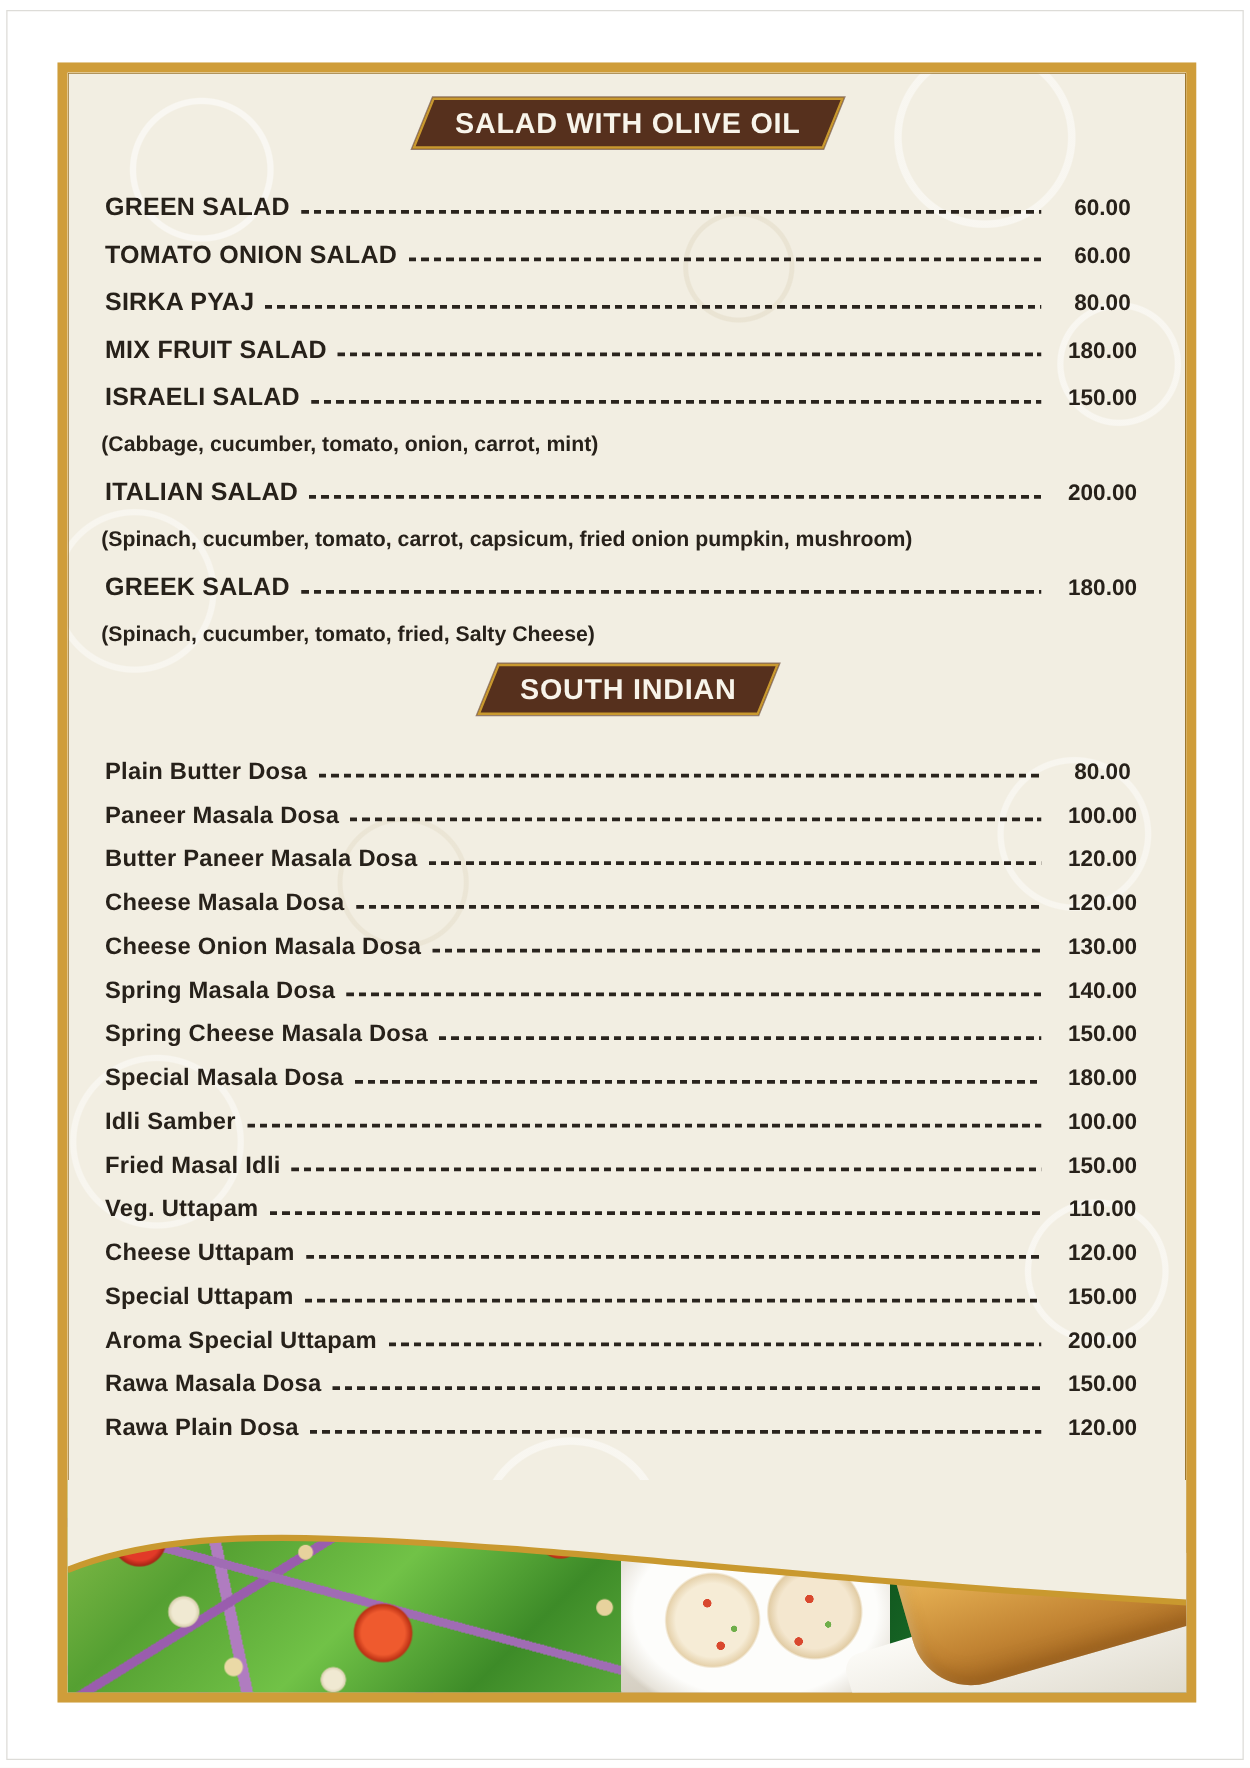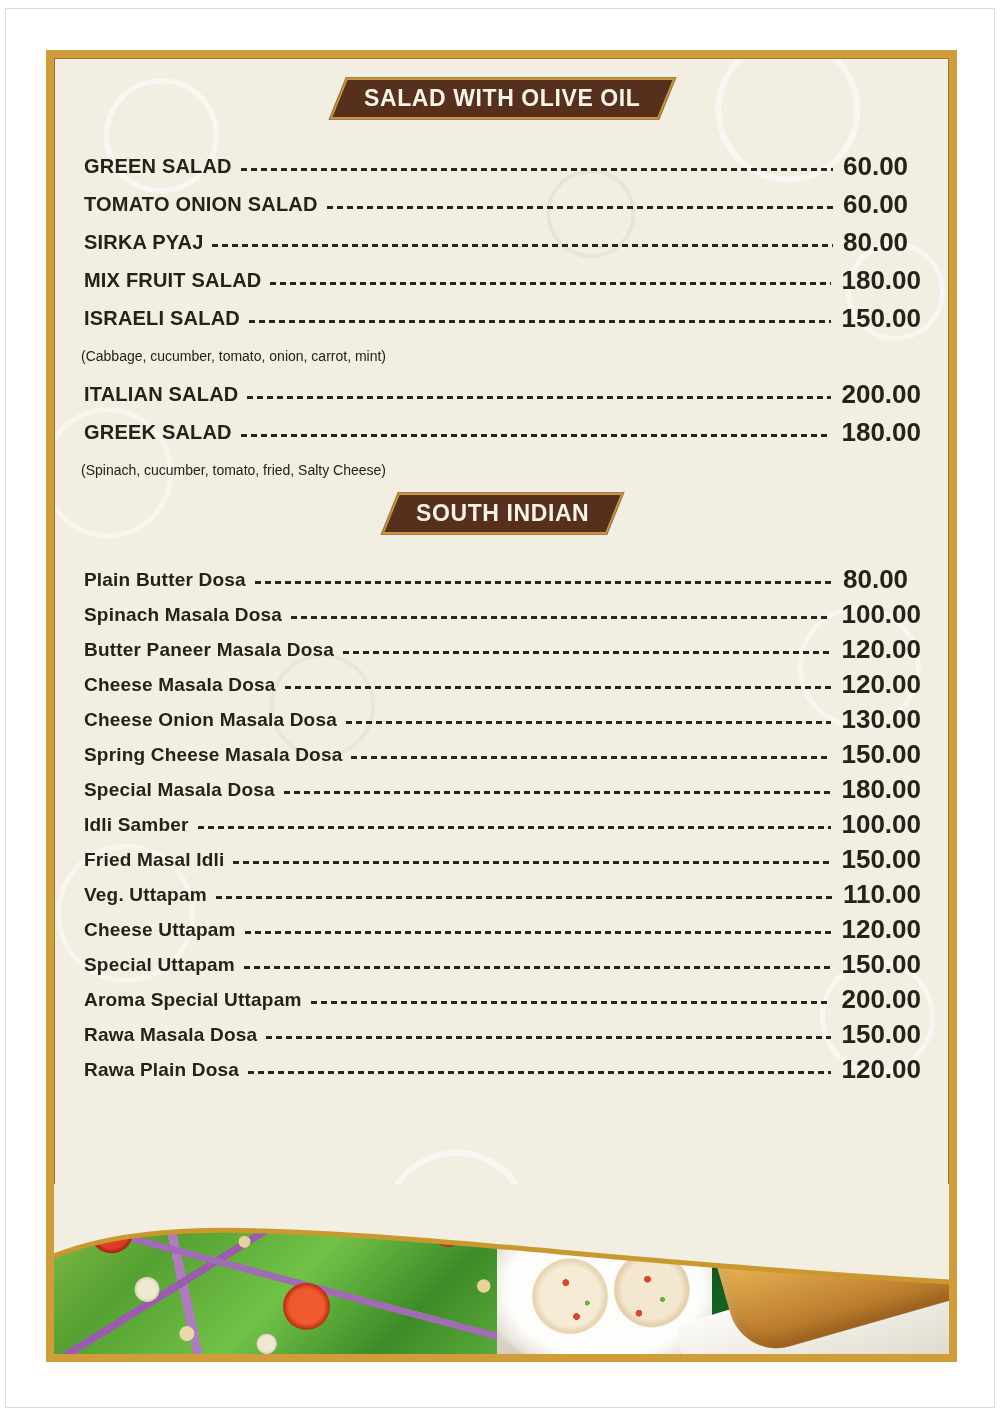--- a/index.html
+++ b/index.html
@@ -50,25 +50,25 @@
   }
   .list .name{font-size:20px;white-space:nowrap;letter-spacing:.2px;}
   .list.s2 .row{height:35px;}
   .list.s2 .name{font-size:19px;}
   .list .leader{
     flex:1 1 auto;height:3px;transform:translateY(3px);
     margin:0 10px 0 9px;
     background:repeating-linear-gradient(90deg,#2a241e 0 6px,transparent 6px 10px);
   }
   .list .price{
-    flex:0 0 78px;text-align:left;font-size:26px;white-space:nowrap;
+    flex:0 0 78px;text-align:center;font-size:18px;white-space:nowrap;
   }
   .list .desc{
     display:flex;align-items:center;height:38px;
-    font-size:14px;font-weight:normal;color:#27211a;margin-left:-3px;
+    font-size:17px;font-weight:bold;color:#27211a;margin-left:-3px;
     white-space:nowrap;
   }
   .photo-strip{
     position:absolute;left:0;right:0;bottom:0;height:170px;z-index:1;
     display:flex;overflow:hidden;
   }
   .photo{position:relative;height:100%;}
   .photo.salad{
     flex:0 0 49.5%;
     background-image:
@@ -160,56 +160,62 @@
             <span class="name">ISRAELI SALAD</span>
             <span class="leader"></span>
             <span class="price">150.00</span>
           </div>
           <div class="desc">(Cabbage, cucumber, tomato, onion, carrot, mint)</div>
           <div class="row">
             <span class="name">ITALIAN SALAD</span>
             <span class="leader"></span>
             <span class="price">200.00</span>
           </div>
+          <div class="desc">(Spinach, cucumber, tomato, carrot, capsicum, fried onion pumpkin, mushroom)</div>
           <div class="row">
             <span class="name">GREEK SALAD</span>
             <span class="leader"></span>
             <span class="price">180.00</span>
           </div>
           <div class="desc">(Spinach, cucumber, tomato, fried, Salty Cheese)</div>
         </div>
 
       <div class="banner second">
         <span class="banner-text">SOUTH INDIAN</span>
       </div>
       <div class="list s2">
           <div class="row">
             <span class="name">Plain Butter Dosa</span>
             <span class="leader"></span>
             <span class="price">80.00</span>
           </div>
           <div class="row">
-            <span class="name">Spinach Masala Dosa</span>
+            <span class="name">Paneer Masala Dosa</span>
             <span class="leader"></span>
             <span class="price">100.00</span>
           </div>
           <div class="row">
             <span class="name">Butter Paneer Masala Dosa</span>
             <span class="leader"></span>
             <span class="price">120.00</span>
           </div>
           <div class="row">
             <span class="name">Cheese Masala Dosa</span>
             <span class="leader"></span>
             <span class="price">120.00</span>
           </div>
           <div class="row">
             <span class="name">Cheese Onion Masala Dosa</span>
             <span class="leader"></span>
             <span class="price">130.00</span>
+          </div>
+          <div class="row">
+            <span class="name">Spring Masala Dosa</span>
+            <span class="leader"></span>
+            <span class="price">140.00</span>
           </div>
           <div class="row">
             <span class="name">Spring Cheese Masala Dosa</span>
             <span class="leader"></span>
             <span class="price">150.00</span>
           </div>
           <div class="row">
             <span class="name">Special Masala Dosa</span>
             <span class="leader"></span>
             <span class="price">180.00</span>

